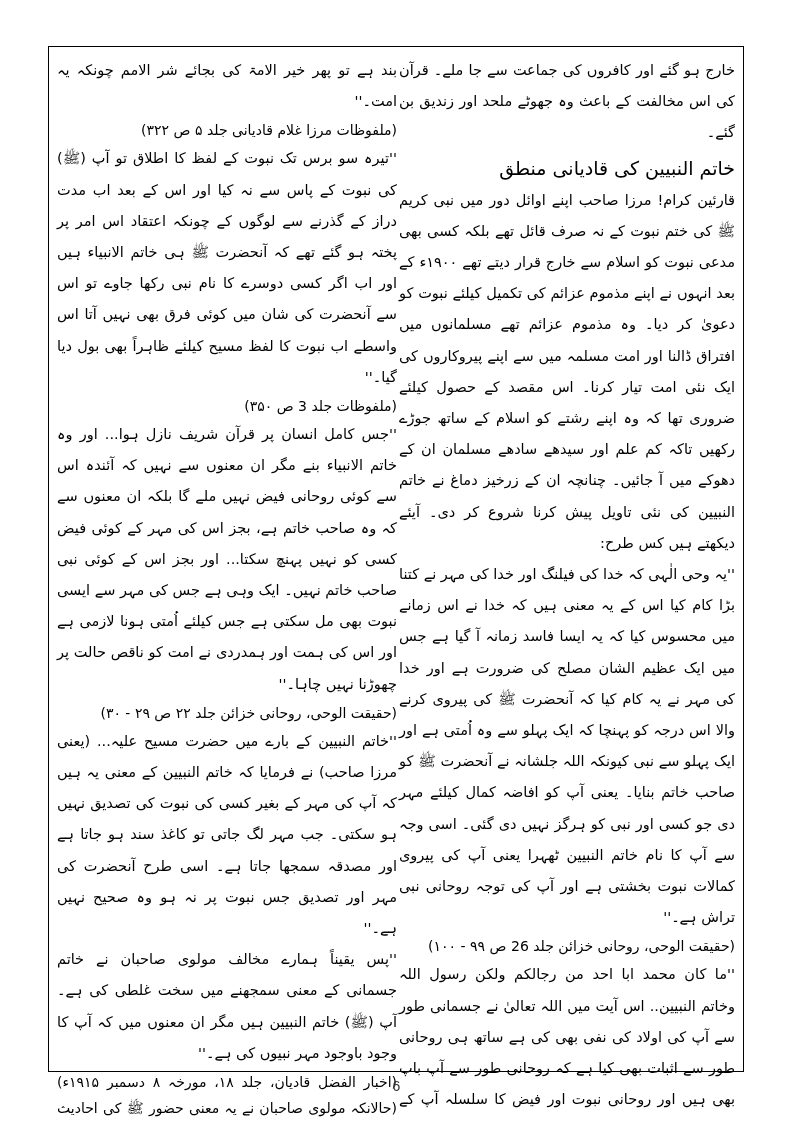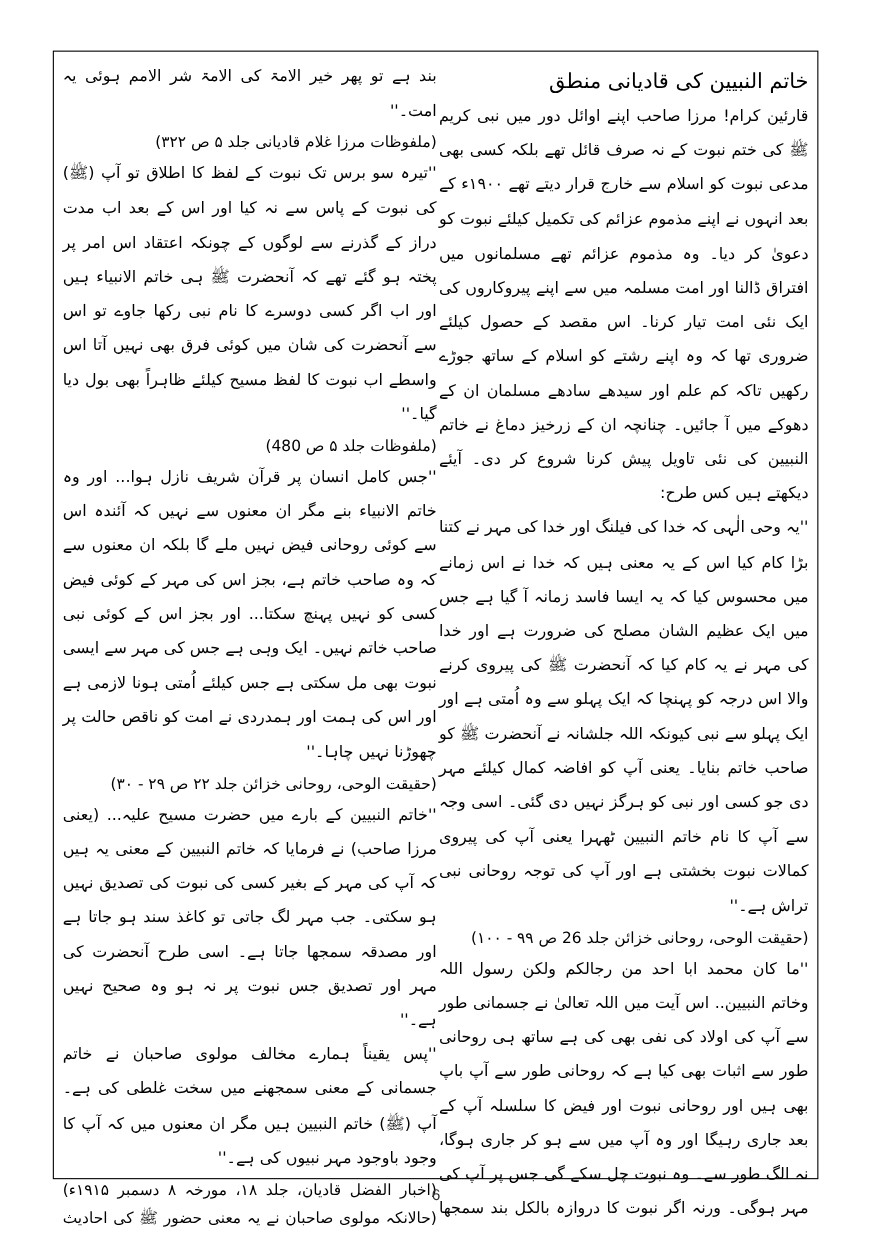--- a/index.html
+++ b/index.html
@@ -12,32 +12,33 @@
   .ref { font-size: 14px; line-height: 26px; }
   .heading { font-weight: normal; font-size: 19px; line-height: 34px; margin: 2px 0 0 0; }
   .page-number { position: absolute; top: 1078px; left: 0; width: 793px; text-align: center; font-family: "Liberation Sans", sans-serif; font-size: 14px; color: #333; }
 </style>
 </head>
 <body>
 
 <div class="frame">
 
   <div class="col col-right">
+    <p class="p">خارج ہو گئے اور کافروں کی جماعت سے جا ملے۔ قرآن کی اس مخالفت کے باعث وہ جھوٹے ملحد اور زندیق بن گئے۔</p>
     <h2 class="heading">خاتم النبیین کی قادیانی منطق</h2>
     <p class="p">قارئین کرام! مرزا صاحب اپنے اوائل دور میں نبی کریم ﷺ کی ختم نبوت کے نہ صرف قائل تھے بلکہ کسی بھی مدعی نبوت کو اسلام سے خارج قرار دیتے تھے ۱۹۰۰ء کے بعد انہوں نے اپنے مذموم عزائم کی تکمیل کیلئے نبوت کو دعویٰ کر دیا۔ وہ مذموم عزائم تھے مسلمانوں میں افتراق ڈالنا اور امت مسلمہ میں سے اپنے پیروکاروں کی ایک نئی امت تیار کرنا۔ اس مقصد کے حصول کیلئے ضروری تھا کہ وہ اپنے رشتے کو اسلام کے ساتھ جوڑے رکھیں تاکہ کم علم اور سیدھے سادھے مسلمان ان کے دھوکے میں آ جائیں۔ چنانچہ ان کے زرخیز دماغ نے خاتم النبیین کی نئی تاویل پیش کرنا شروع کر دی۔ آیئے دیکھتے ہیں کس طرح:</p>
     <p class="p">''یہ وحی الٰہی کہ خدا کی فیلنگ اور خدا کی مہر نے کتنا بڑا کام کیا اس کے یہ معنی ہیں کہ خدا نے اس زمانے میں محسوس کیا کہ یہ ایسا فاسد زمانہ آ گیا ہے جس میں ایک عظیم الشان مصلح کی ضرورت ہے اور خدا کی مہر نے یہ کام کیا کہ آنحضرت ﷺ کی پیروی کرنے والا اس درجہ کو پہنچا کہ ایک پہلو سے وہ اُمتی ہے اور ایک پہلو سے نبی کیونکہ اللہ جلشانہ نے آنحضرت ﷺ کو صاحب خاتم بنایا۔ یعنی آپ کو افاضہ کمال کیلئے مہر دی جو کسی اور نبی کو ہرگز نہیں دی گئی۔ اسی وجہ سے آپ کا نام خاتم النبیین ٹھہرا یعنی آپ کی پیروی کمالات نبوت بخشتی ہے اور آپ کی توجہ روحانی نبی تراش ہے۔''</p>
     <p class="p ref">(حقیقت الوحی، روحانی خزائن جلد 26 ص ۹۹ - ۱۰۰)</p>
     <p class="p">''ما کان محمد ابا احد من رجالکم ولکن رسول اللہ وخاتم النبیین.. اس آیت میں اللہ تعالیٰ نے جسمانی طور سے آپ کی اولاد کی نفی بھی کی ہے ساتھ ہی روحانی طور سے اثبات بھی کیا ہے کہ روحانی طور سے آپ باپ بھی ہیں اور روحانی نبوت اور فیض کا سلسلہ آپ کے بعد جاری رہیگا اور وہ آپ میں سے ہو کر جاری ہوگا، نہ الگ طور سے۔ وہ نبوت چل سکے گی جس پر آپ کی مہر ہوگی۔ ورنہ اگر نبوت کا دروازہ بالکل بند سمجھا جاوے تو نعوذ باللہ اس سے انقطاع فیض لازم آتا ہے اور اس میں تو نحوست ہے اور نبی کی ہتک شان ہوتی ہے۔ گویا اللہ تعالیٰ نے اس امت کو جو کہا کہ کنتم خیر امۃ یہ جھوٹ تھا نعوذ باللہ۔ اگر یہ معنی کئے جاویں کہ آئندہ کے واسطے نبوت کا دروازہ ہر طرح سے</p>
   </div>
 
   <div class="col col-left">
-    <p class="p">بند ہے تو پھر خیر الامۃ کی الامۃ شر الامم ہوئی یہ امت۔''</p>
+    <p class="p">بند ہے تو پھر خیر الامۃ کی بجائے شر الامم چونکہ یہ امت۔''</p>
     <p class="p ref">(ملفوظات مرزا غلام قادیانی جلد ۵ ص ۳۲۲)</p>
     <p class="p">''تیرہ سو برس تک نبوت کے لفظ کا اطلاق تو آپ (ﷺ) کی نبوت کے پاس سے نہ کیا اور اس کے بعد اب مدت دراز کے گذرنے سے لوگوں کے چونکہ اعتقاد اس امر پر پختہ ہو گئے تھے کہ آنحضرت ﷺ ہی خاتم الانبیاء ہیں اور اب اگر کسی دوسرے کا نام نبی رکھا جاوے تو اس سے آنحضرت کی شان میں کوئی فرق بھی نہیں آتا اس واسطے اب نبوت کا لفظ مسیح کیلئے ظاہراً بھی بول دیا گیا۔''</p>
-    <p class="p ref">(ملفوظات جلد ۵ ص 480)</p>
+    <p class="p ref">(ملفوظات جلد 3 ص ۳۵۰)</p>
     <p class="p">''جس کامل انسان پر قرآن شریف نازل ہوا... اور وہ خاتم الانبیاء بنے مگر ان معنوں سے نہیں کہ آئندہ اس سے کوئی روحانی فیض نہیں ملے گا بلکہ ان معنوں سے کہ وہ صاحب خاتم ہے، بجز اس کی مہر کے کوئی فیض کسی کو نہیں پہنچ سکتا... اور بجز اس کے کوئی نبی صاحب خاتم نہیں۔ ایک وہی ہے جس کی مہر سے ایسی نبوت بھی مل سکتی ہے جس کیلئے اُمتی ہونا لازمی ہے اور اس کی ہمت اور ہمدردی نے امت کو ناقص حالت پر چھوڑنا نہیں چاہا۔''</p>
     <p class="p ref">(حقیقت الوحی، روحانی خزائن جلد ۲۲ ص ۲۹ - ۳۰)</p>
     <p class="p">''خاتم النبیین کے بارے میں حضرت مسیح علیہ... (یعنی مرزا صاحب) نے فرمایا کہ خاتم النبیین کے معنی یہ ہیں کہ آپ کی مہر کے بغیر کسی کی نبوت کی تصدیق نہیں ہو سکتی۔ جب مہر لگ جاتی تو کاغذ سند ہو جاتا ہے اور مصدقہ سمجھا جاتا ہے۔ اسی طرح آنحضرت کی مہر اور تصدیق جس نبوت پر نہ ہو وہ صحیح نہیں ہے۔''</p>
     <p class="p">''پس یقیناً ہمارے مخالف مولوی صاحبان نے خاتم جسمانی کے معنی سمجھنے میں سخت غلطی کی ہے۔ آپ (ﷺ) خاتم النبیین ہیں مگر ان معنوں میں کہ آپ کا وجود باوجود مہر نبیوں کی ہے۔''</p>
     <p class="p ref">(اخبار الفضل قادیان، جلد ۱۸، مورخہ ۸ دسمبر ۱۹۱۵ء) (حالانکہ مولوی صاحبان نے یہ معنی حضور ﷺ کی احادیث سے لئے ہیں... للمؤلف)</p>
 
   </div>
 
 </div>
 

